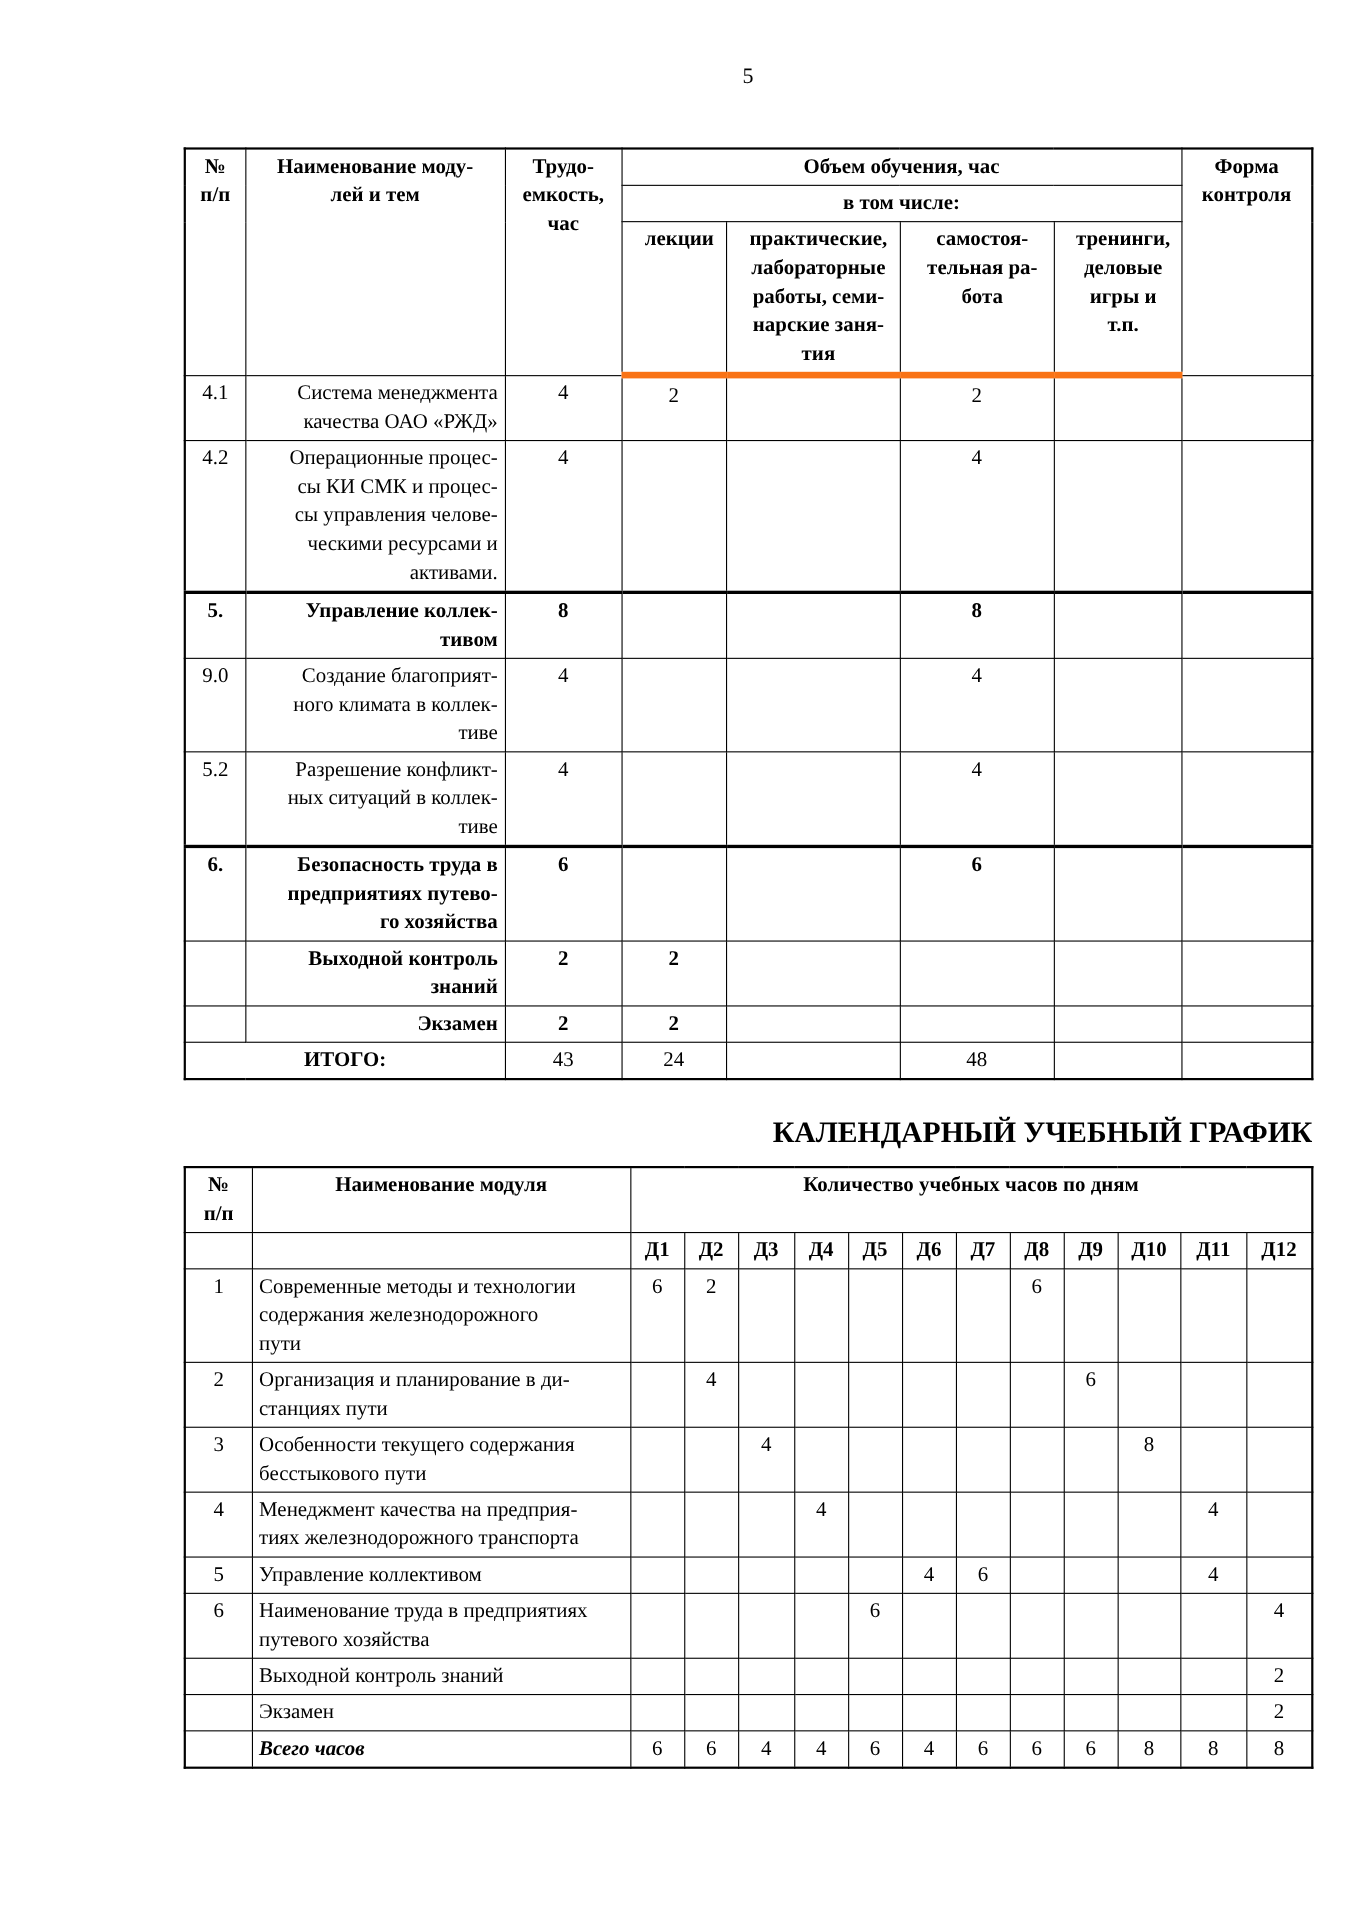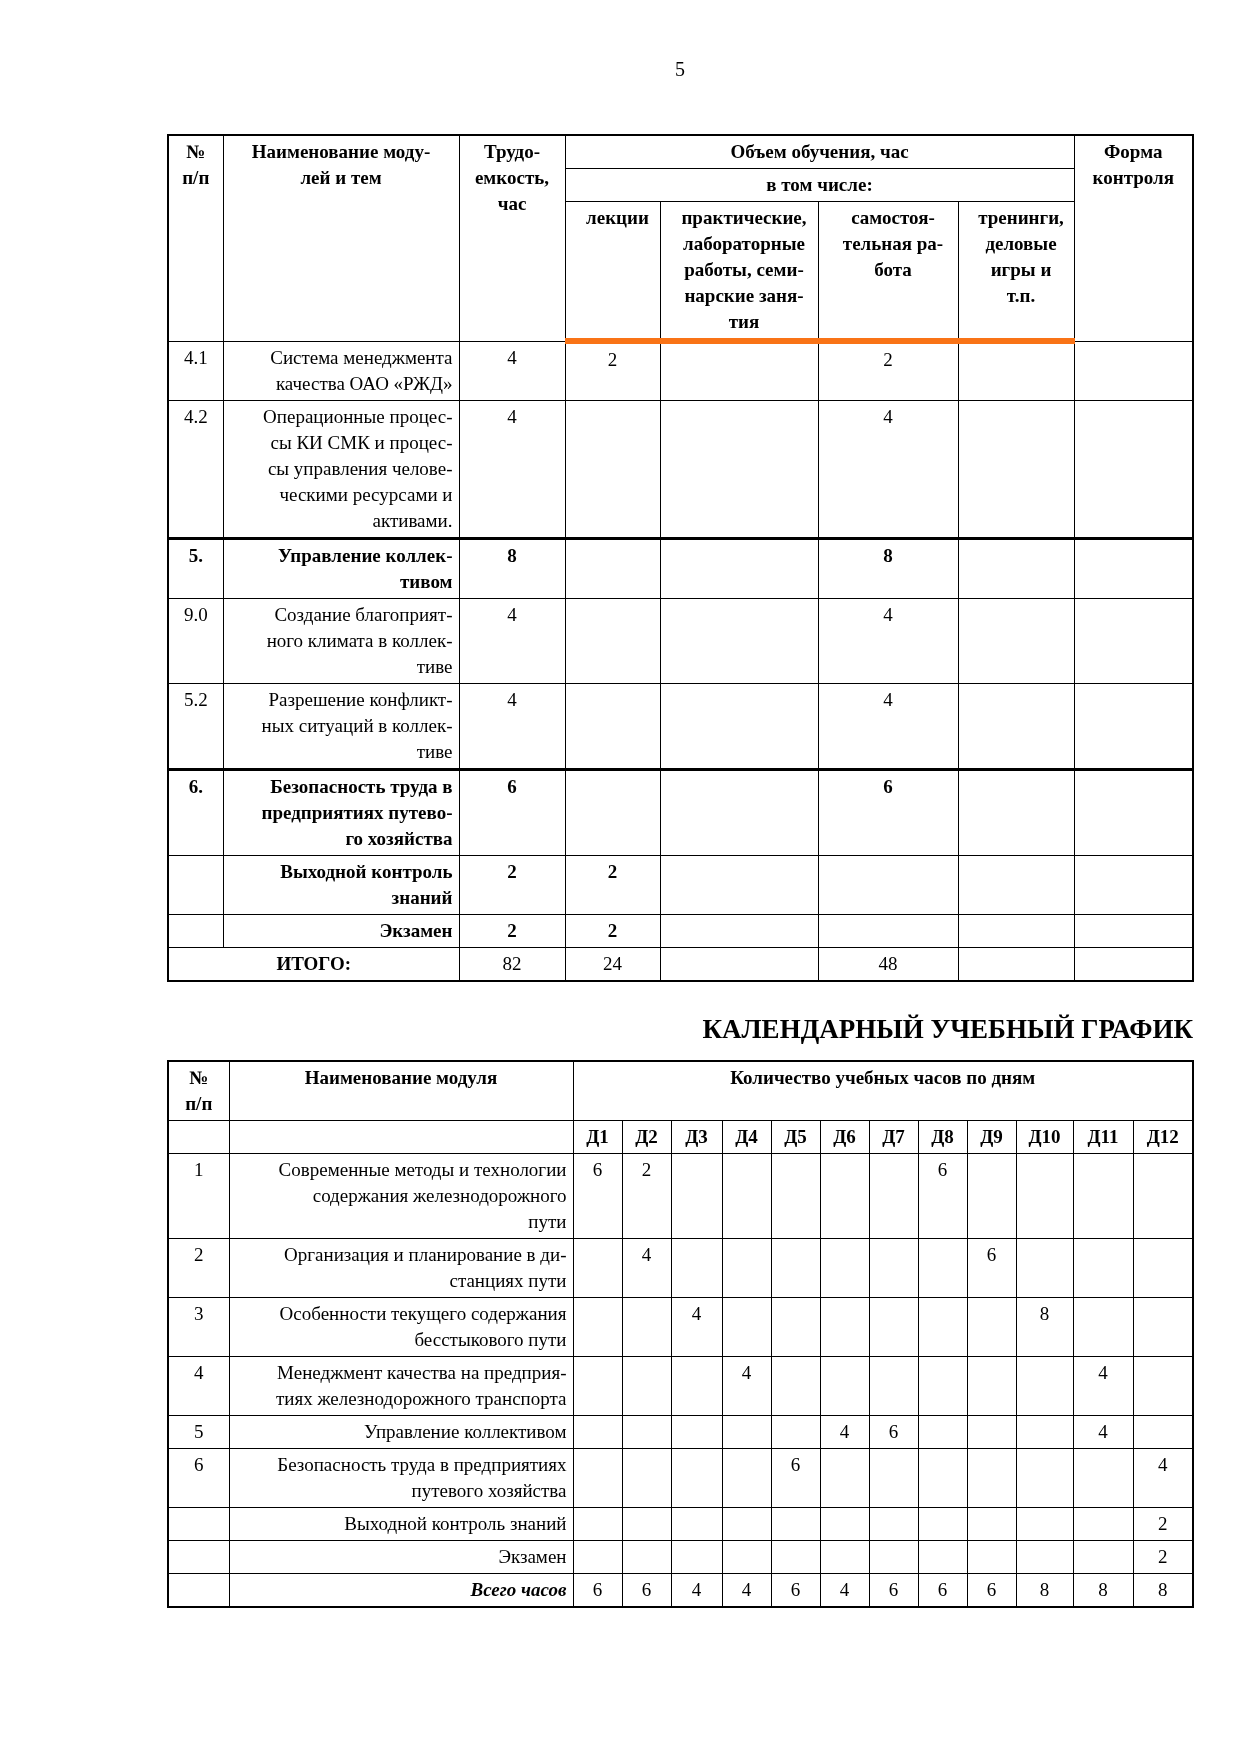--- a/index.html
+++ b/index.html
@@ -28,21 +28,21 @@
   td.c{text-align:center;}
   td.name{text-align:right;}
   tr.thick-top td{border-top:3px solid #000;}
   tr.bold-row td{font-weight:bold;}
   tr.total-row td{font-weight:normal;}
   tr.total-row td.label{font-weight:bold;text-align:center;}
   .schedule-title{
     margin-top:30px;text-align:right;font-weight:bold;font-size:27px;line-height:34px;
   }
   tr.grand-row td.label{font-weight:bold;font-style:italic;}
-  .t2 td.name{text-align:right;}
+  .t2 td.name{text-align:left;}
 </style>
 </head>
 <body>
 
 <div class="page">
   <div class="content">
 
     <div class="page-number">5</div>
 
     <table class="t1">
@@ -177,21 +177,21 @@
           <td class="name">Экзамен</td>
           <td class="c">2</td>
           <td class="c">2</td>
           <td class="c"></td>
           <td class="c"></td>
           <td class="c"></td>
           <td class="c"></td>
         </tr>
         <tr class="total-row">
           <td class="label" colspan="2">ИТОГО:</td>
-          <td class="c">82</td>
+          <td class="c">43</td>
           <td class="c">24</td>
           <td class="c"></td>
           <td class="c">48</td>
           <td class="c"></td>
           <td class="c"></td>
         </tr>
       </tbody>
     </table>
 
     <div class="schedule-title">КАЛЕНДАРНЫЙ УЧЕБНЫЙ ГРАФИК</div>
@@ -318,21 +318,21 @@
           <td class="c">4</td>
           <td class="c">6</td>
           <td class="c"></td>
           <td class="c"></td>
           <td class="c"></td>
           <td class="c">4</td>
           <td class="c"></td>
         </tr>
         <tr>
           <td class="c">6</td>
-          <td class="name">Безопасность труда в предприятиях
+          <td class="name">Наименование труда в предприятиях
 путевого хозяйства</td>
           <td class="c"></td>
           <td class="c"></td>
           <td class="c"></td>
           <td class="c"></td>
           <td class="c">6</td>
           <td class="c"></td>
           <td class="c"></td>
           <td class="c"></td>
           <td class="c"></td>

